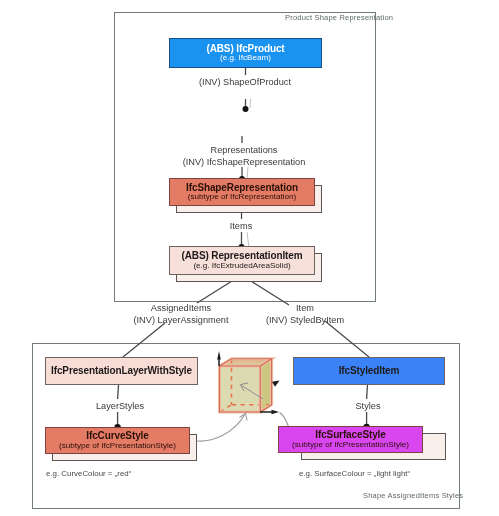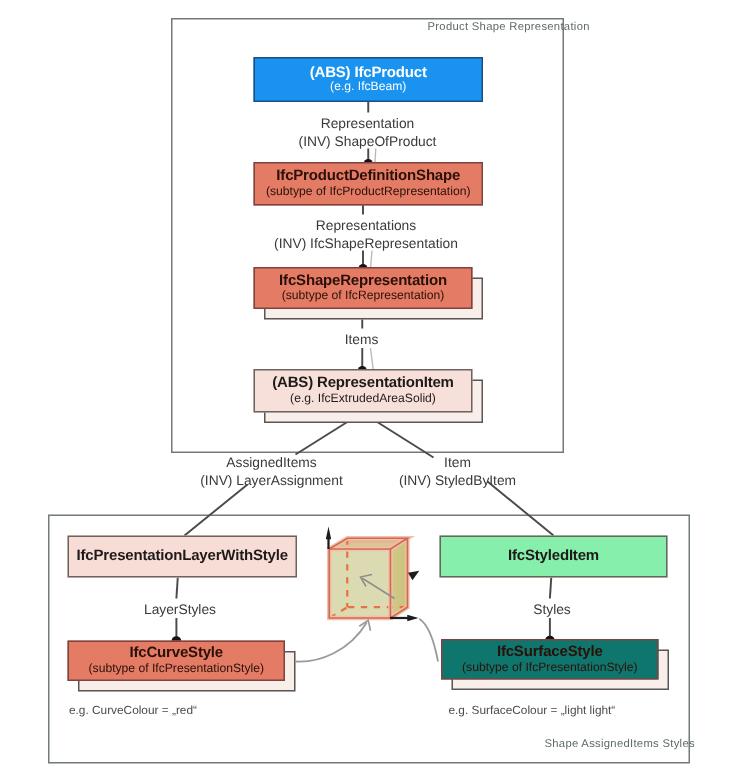--- a/index.html
+++ b/index.html
@@ -116,53 +116,48 @@
     </g>
   </svg>
 <div class="frame" style="left: 114px; top: 12px; width: 262px; height: 290px;"></div>
     <div class="frame-label" style="left: 266px; top: 13px; padding-left: 19px;">Product Shape Representation</div>
     <div class="frame" style="left: 32px; top: 343px; width: 428px; height: 166px;"></div>
     <div class="frame-label" style="left: 363px; top: 491px;">Shape AssignedItems Styles</div>
     <div class="node" style="left: 169px; top: 38px; width: 153px; height: 30px; background: rgb(26, 147, 240); border: 1.3px solid rgb(27, 79, 130); color: rgb(255, 255, 255);">
       <div class="nt">(ABS) IfcProduct</div>
       <div class="ns">(e.g. IfcBeam)</div>
     </div>
-    <div class="node" style="left: 169px; top: 108px; width: 153px; height: 29px; background: rgb(228, 123, 101); border: 1.3px solid rgb(125, 67, 64); color: rgb(42, 16, 8);">
-      <div class="nt">IfcProductDefinitionShape</div>
-      <div class="ns">(subtype of IfcProductRepresentation)</div>
-    </div>
     <div class="shadowbox" style="left: 176px; top: 185px; width: 146px; height: 28px; background: rgb(248, 238, 234); border: 1.2px solid rgb(91, 85, 83);"></div>
     <div class="node" style="left: 169px; top: 178px; width: 146px; height: 28px; background: rgb(228, 123, 101); border: 1.3px solid rgb(125, 67, 64); color: rgb(42, 16, 8);">
       <div class="nt">IfcShapeRepresentation</div>
       <div class="ns">(subtype of IfcRepresentation)</div>
     </div>
     <div class="shadowbox" style="left: 176px; top: 253px; width: 146px; height: 29px; background: rgb(248, 238, 234); border: 1.2px solid rgb(91, 85, 83);"></div>
     <div class="node" style="left: 169px; top: 246px; width: 146px; height: 29px; background: rgb(246, 224, 217); border: 1.3px solid rgb(109, 98, 95); color: rgb(30, 26, 25);">
       <div class="nt">(ABS) RepresentationItem</div>
       <div class="ns">(e.g. IfcExtrudedAreaSolid)</div>
     </div>
     <div class="node" style="left: 45px; top: 357px; width: 153px; height: 28px; background: rgb(248, 221, 214); border: 1.3px solid rgb(109, 98, 95); color: rgb(30, 26, 25);">
       <div class="nt">IfcPresentationLayerWithStyle</div>
     </div>
-    <div class="node" style="left: 293px; top: 357px; width: 152px; height: 28px; background: #86efac; border: 1.3px solid rgb(109, 98, 95); color: rgb(30, 26, 25);">
+    <div class="node" style="left: 293px; top: 357px; width: 152px; height: 28px; background: #3b82f6; border: 1.3px solid rgb(109, 98, 95); color: rgb(30, 26, 25);">
       <div class="nt">IfcStyledItem</div>
     </div>
     <div class="shadowbox" style="left: 52px; top: 434px; width: 145px; height: 27px; background: rgb(248, 238, 234); border: 1.2px solid rgb(91, 85, 83);"></div>
     <div class="node" style="left: 45px; top: 427px; width: 145px; height: 27px; background: rgb(228, 123, 101); border: 1.3px solid rgb(125, 67, 64); color: rgb(42, 16, 8);">
       <div class="nt">IfcCurveStyle</div>
       <div class="ns">(subtype of IfcPresentationStyle)</div>
     </div>
     <div class="shadowbox" style="left: 301px; top: 433px; width: 145px; height: 27px; background: rgb(248, 238, 234); border: 1.2px solid rgb(91, 85, 83);"></div>
-    <div class="node" style="left: 294px; top: 426px; width: 145px; height: 27px; background: #0f766e; border: 1.3px solid rgb(125, 67, 64); color: rgb(42, 16, 8);">
+    <div class="node" style="left: 278px; top: 426px; width: 145px; height: 27px; background: #d946ef; border: 1.3px solid rgb(125, 67, 64); color: rgb(42, 16, 8);">
       <div class="nt">IfcSurfaceStyle</div>
       <div class="ns">(subtype of IfcPresentationStyle)</div>
     </div>
     <div class="edge-label" style="left: 0px; top: 77px; width: 499px;">
       <div style="position: absolute; left: 245px; top: 0px; transform: translateX(-50%);">
-        <div>Representation</div>
         <div>(INV) ShapeOfProduct</div>
       </div>
     </div>
     <div class="edge-label" style="left: 0px; top: 145px; width: 499px;">
       <div style="position: absolute; left: 244px; top: 0px; transform: translateX(-50%);">
         <div>Representations</div>
         <div>(INV) IfcShapeRepresentation</div>
       </div>
     </div>
     <div class="edge-label" style="left: 0px; top: 221px; width: 499px;">

